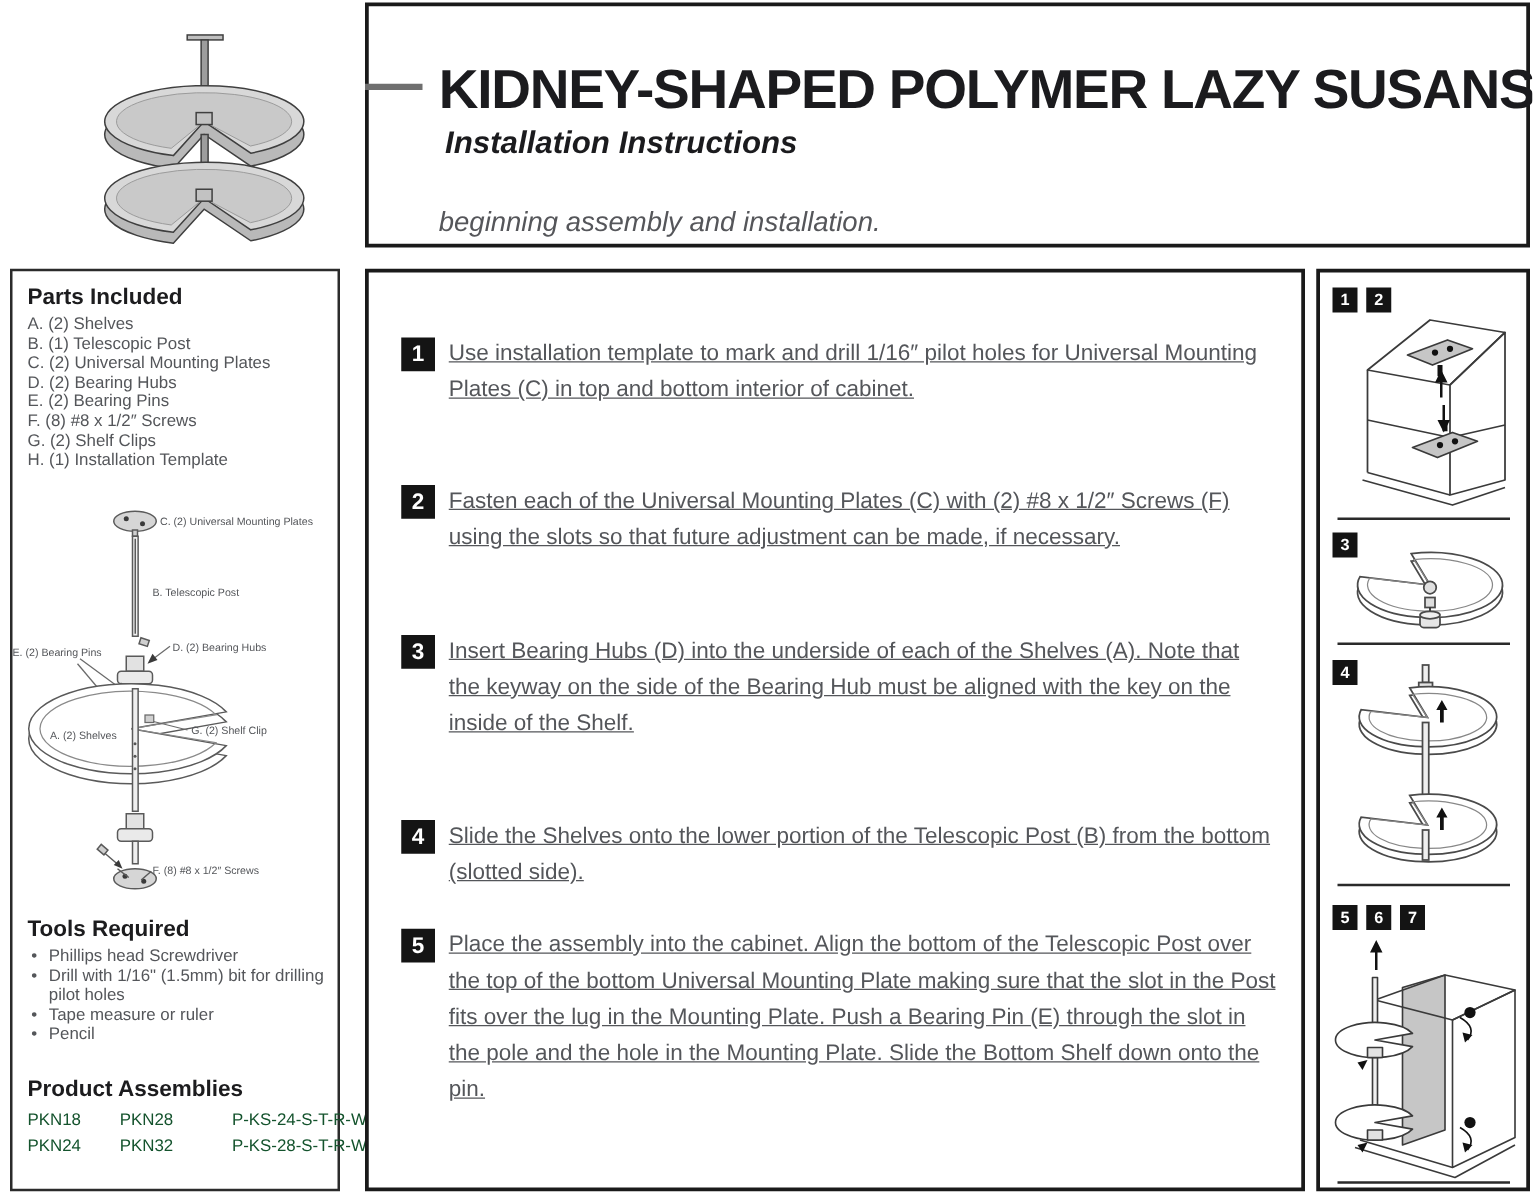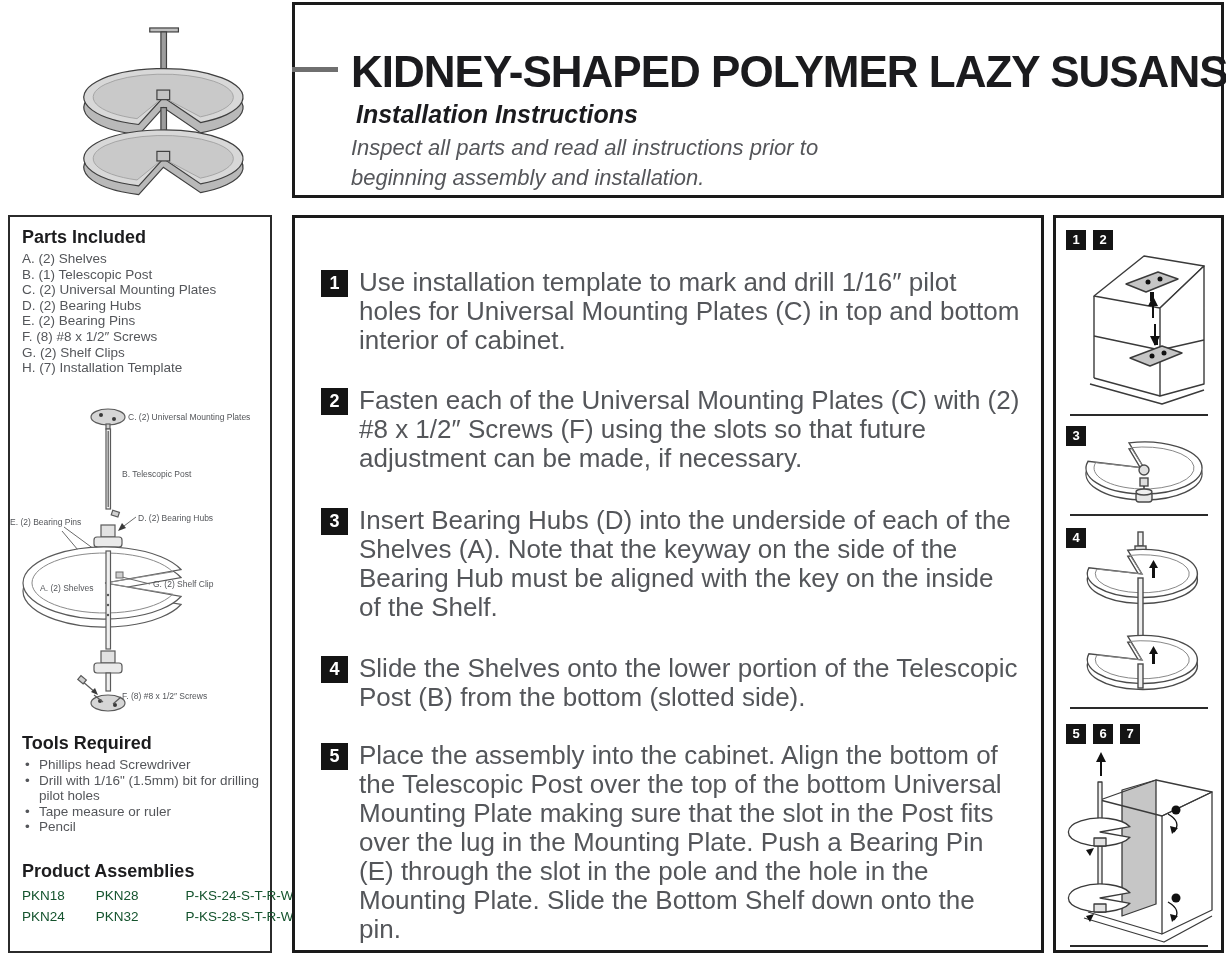--- a/index.html
+++ b/index.html
@@ -32,21 +32,21 @@
   .asm-row span{display:inline-block;}
   .asm-c1{width:70px;} .asm-c2{width:86px;}
   .diagram{position:absolute;left:0;top:186px;width:260px;height:326px;}
   svg text{font-family:"Liberation Sans",sans-serif;}
   .dlabel{font-size:8.5px;fill:#54565a;}
 
   
   .step{position:absolute;left:26px;width:700px;display:flex;align-items:flex-start;}
   .badge{flex:0 0 27px;width:27px;height:27px;background:#141414;color:#fff;
          font-size:18px;font-weight:bold;line-height:27px;text-align:center;margin-top:2px;}
-  .step-text{margin:0 0 0 11px;font-size:26px;line-height:29px;color:#54565a;width:668px;}
+  .step-text{margin:0 0 0 11px;font-size:18px;line-height:29px;color:#54565a;width:668px;text-decoration:underline;}
 
   
   .rpanel{position:absolute;left:0;width:100%;}
   .rbadges{position:absolute;left:10px;top:0;display:flex;gap:7px;}
   .rbadge{width:20px;height:20px;background:#141414;color:#fff;font-size:13px;font-weight:bold;
           line-height:20px;text-align:center;}
   .rdivider{position:absolute;left:14px;width:138px;height:0;border-top:2px solid #2a2a2a;}
   .rart{position:absolute;}
 </style>
 </head>
@@ -75,38 +75,38 @@
       </g>
       <rect x="128" y="163" width="16" height="12" fill="#c2c2c2"></rect>
     </g>
   </svg>
 
   <div class="box header-box">
     <div class="header-dash"></div>
     <h1 class="hdr-title">KIDNEY-SHAPED POLYMER LAZY SUSANS</h1>
     <h2 class="hdr-sub">Installation Instructions</h2>
     <p class="hdr-note">
-      <span>Inspect all parts and read all instructions prior to</span><br>
+      <br>
       <span>beginning assembly and installation.</span>
     </p>
   </div>
 
   <div class="box left-box">
 
     <div class="lsec" style="top:10px">
       <h3 class="lhead">Parts Included</h3>
       <ul class="plist">
         <li>A. (2) Shelves</li>
         <li>B. (1) Telescopic Post</li>
         <li>C. (2) Universal Mounting Plates</li>
         <li>D. (2) Bearing Hubs</li>
         <li>E. (2) Bearing Pins</li>
         <li>F. (8) #8 x 1/2″ Screws</li>
         <li>G. (2) Shelf Clips</li>
-        <li>H. (7) Installation Template</li>
+        <li>H. (1) Installation Template</li>
       </ul>
     </div>
 
     <svg class="diagram" viewBox="0 0 260 326">
       <g stroke="#5a5a5a" stroke-width="1.2" fill="none">
 
         <g>
           <ellipse cx="98" cy="14" rx="17" ry="8" fill="#d6d6d6"></ellipse>
           <circle cx="91" cy="12" r="2" fill="#3a3a3a" stroke="none"></circle>
           <circle cx="104" cy="16" r="2" fill="#3a3a3a" stroke="none"></circle>

